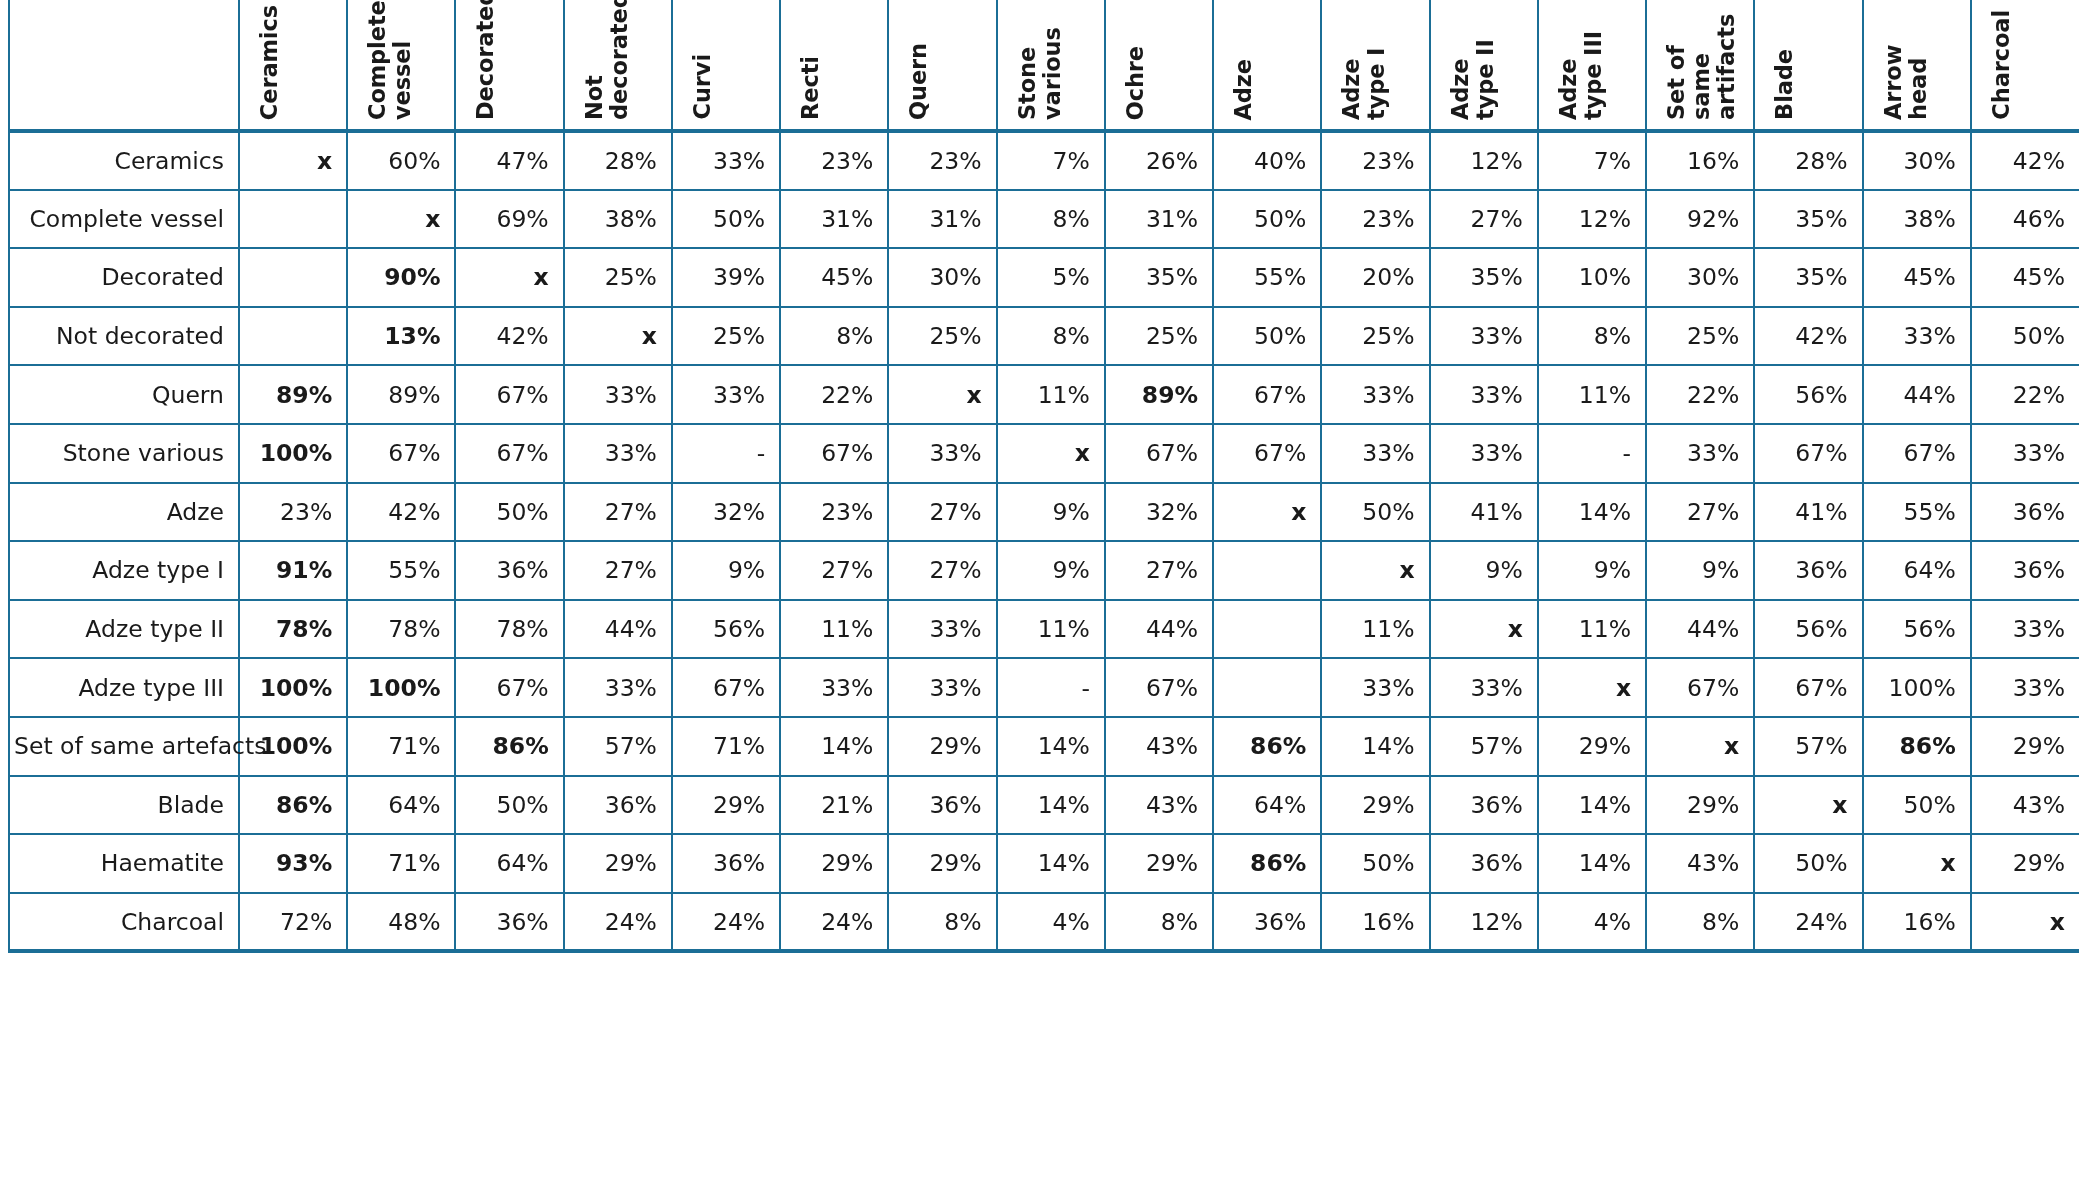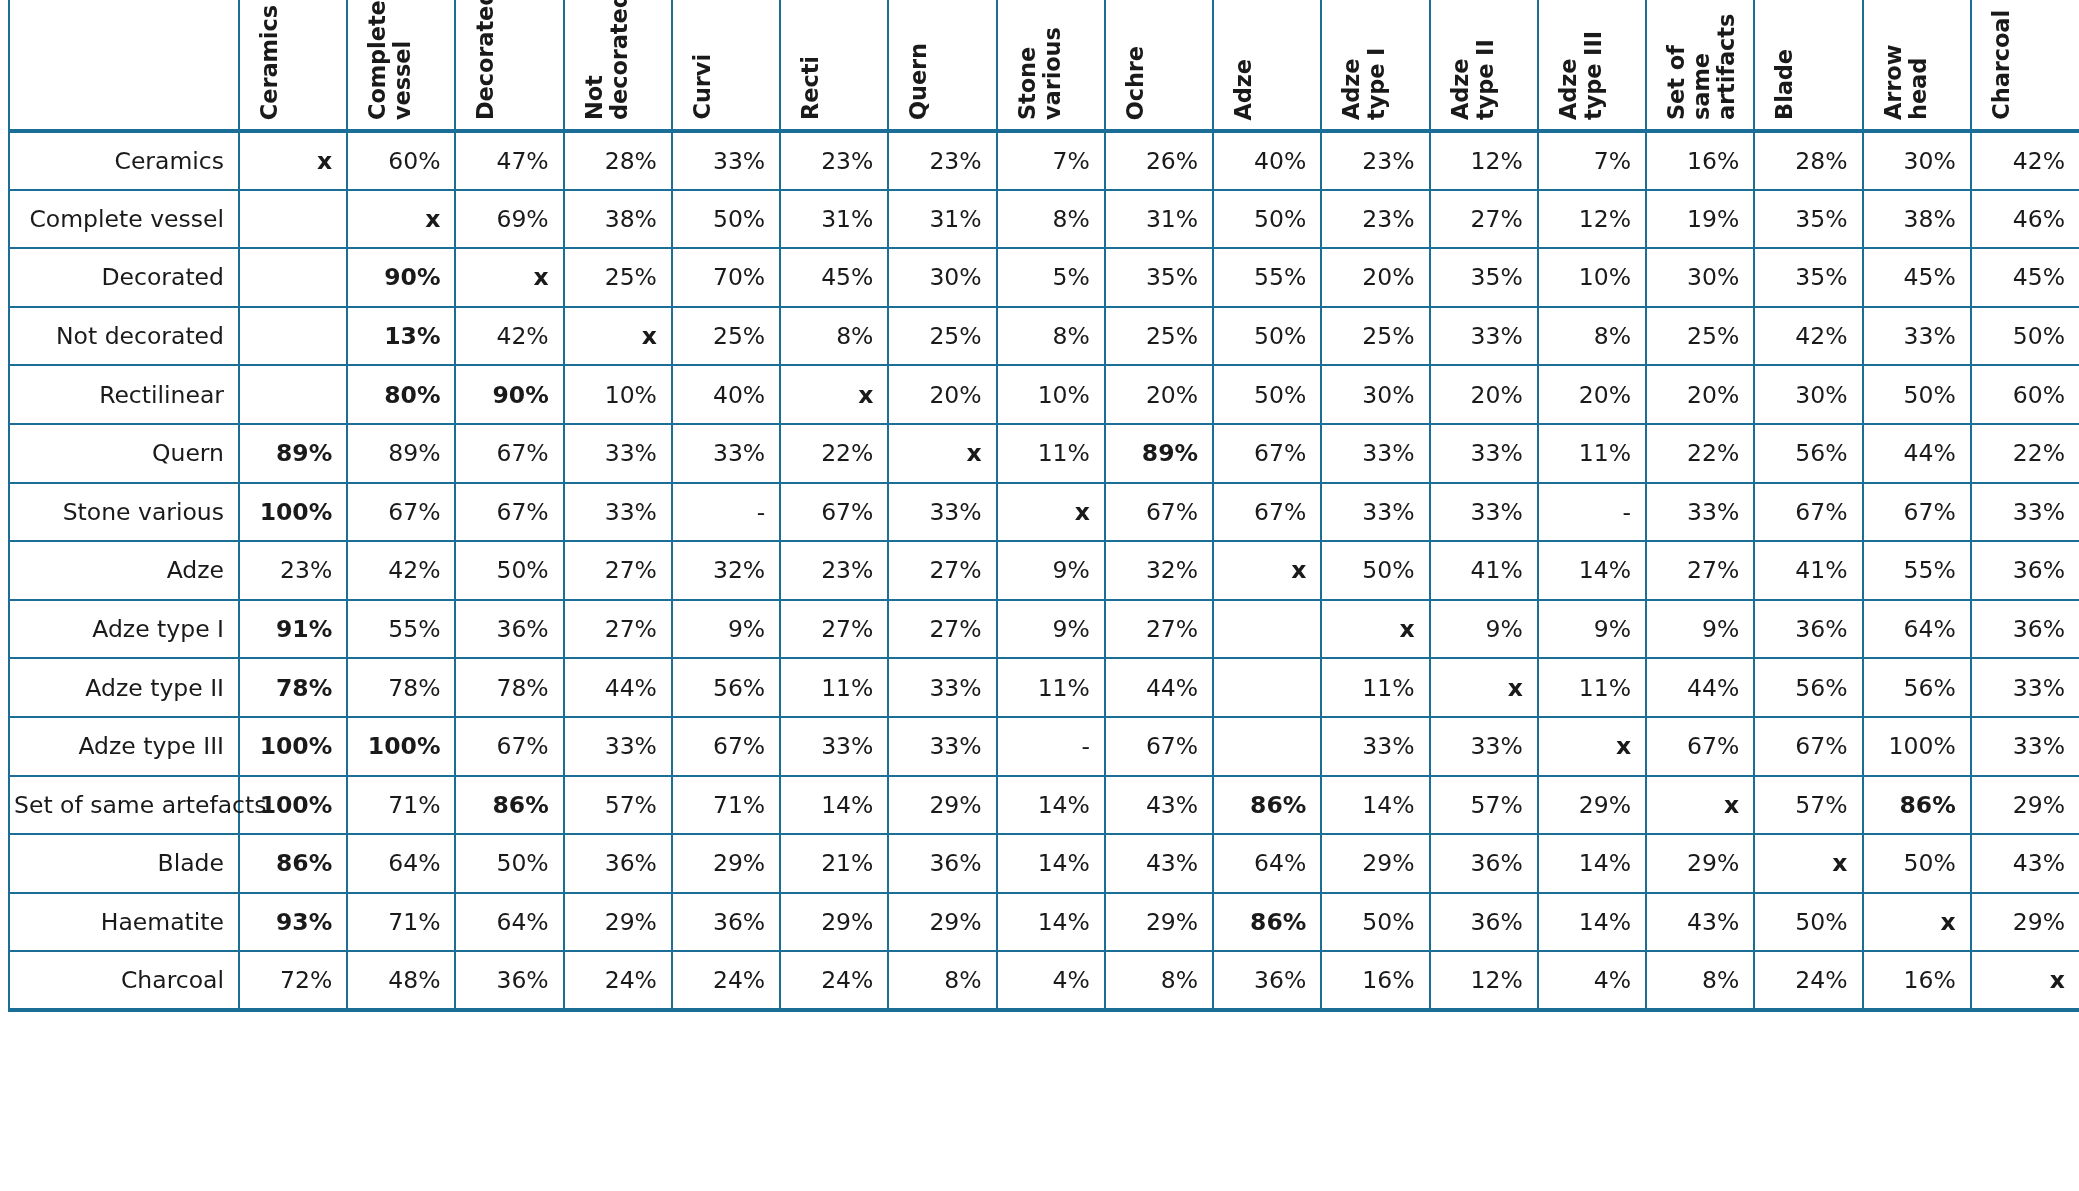--- a/index.html
+++ b/index.html
@@ -209,32 +209,32 @@
         <td>38%</td>
         <td>50%</td>
         <td>31%</td>
         <td>31%</td>
         <td>8%</td>
         <td>31%</td>
         <td>50%</td>
         <td>23%</td>
         <td>27%</td>
         <td>12%</td>
-        <td>19%</td>
+        <td>92%</td>
         <td>35%</td>
         <td>38%</td>
         <td>46%</td>
       </tr>
       <tr>
         <td class="row-head">Decorated</td>
         <td></td>
         <td class="bold-val">90%</td>
         <td class="diag">x</td>
         <td>25%</td>
-        <td>70%</td>
+        <td>39%</td>
         <td>45%</td>
         <td>30%</td>
         <td>5%</td>
         <td>35%</td>
         <td>55%</td>
         <td>20%</td>
         <td>35%</td>
         <td>10%</td>
         <td>30%</td>
         <td>35%</td>
@@ -255,40 +255,20 @@
         <td>50%</td>
         <td>25%</td>
         <td>33%</td>
         <td>8%</td>
         <td>25%</td>
         <td>42%</td>
         <td>33%</td>
         <td>50%</td>
       </tr>
       <tr>
-        <td class="row-head">Rectilinear</td>
-        <td></td>
-        <td class="bold-val">80%</td>
-        <td class="bold-val">90%</td>
-        <td>10%</td>
-        <td>40%</td>
-        <td class="diag">x</td>
-        <td>20%</td>
-        <td>10%</td>
-        <td>20%</td>
-        <td>50%</td>
-        <td>30%</td>
-        <td>20%</td>
-        <td>20%</td>
-        <td>20%</td>
-        <td>30%</td>
-        <td>50%</td>
-        <td>60%</td>
-      </tr>
-      <tr>
         <td class="row-head">Quern</td>
         <td class="bold-val">89%</td>
         <td>89%</td>
         <td>67%</td>
         <td>33%</td>
         <td>33%</td>
         <td>22%</td>
         <td class="diag">x</td>
         <td>11%</td>
         <td class="bold-val">89%</td>

